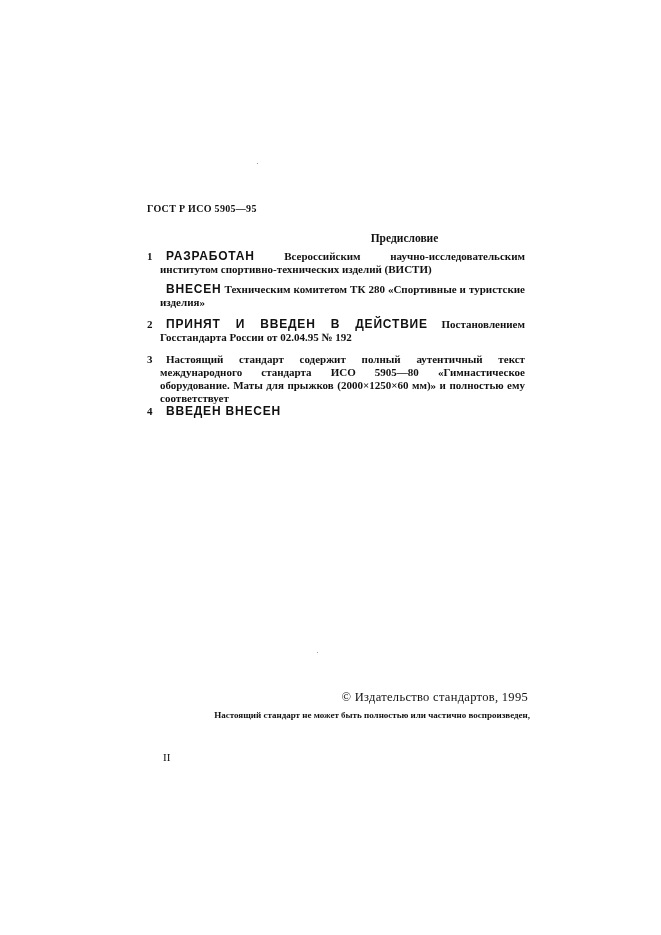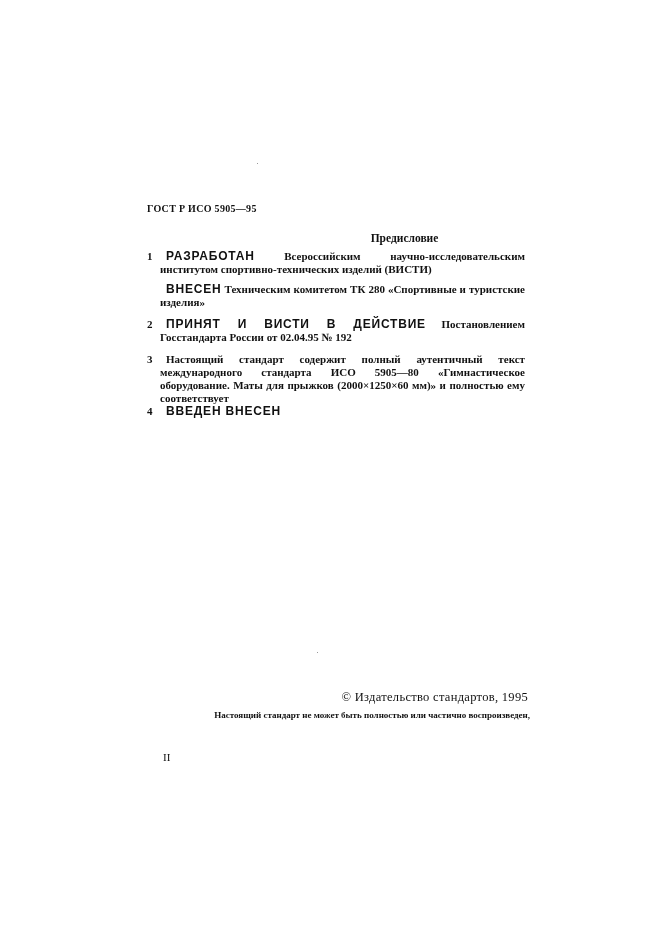--- a/index.html
+++ b/index.html
@@ -78,21 +78,21 @@
   <span class="body"><span class="lead">РАЗРАБОТАН</span><span> Всероссийским научно-исследовательским институтом спортивно-технических изделий (ВИСТИ)</span></span>
 </div>
 
 <div class="abs item item-1b">
   <span class="num"></span>
   <span class="body"><span class="lead">ВНЕСЕН</span><span> Техническим комитетом ТК 280 «Спортивные и туристские изделия»</span></span>
 </div>
 
 <div class="abs item item-2">
   <span class="num">2</span>
-  <span class="body"><span class="lead">ПРИНЯТ И ВИСТИ В ДЕЙСТВИЕ</span><span> Постановлением Госстандарта России от 02.04.95 № 192</span></span>
+  <span class="body"><span class="lead">ПРИНЯТ И ВВЕДЕН В ДЕЙСТВИЕ</span><span> Постановлением Госстандарта России от 02.04.95 № 192</span></span>
 </div>
 
 <div class="abs item item-3">
   <span class="num">3</span>
   <span class="body"><span class="lead"></span><span>Настоящий стандарт содержит полный аутентичный текст международного стандарта ИСО 5905—80 «Гимнастическое оборудование. Маты для прыжков (2000×1250×60 мм)» и полностью ему соответствует</span></span>
 </div>
 
 <div class="abs item item-4">
   <span class="num">4</span>
   <span class="body"><span class="lead">ВВЕДЕН ВНЕСЕН</span><span></span></span>

